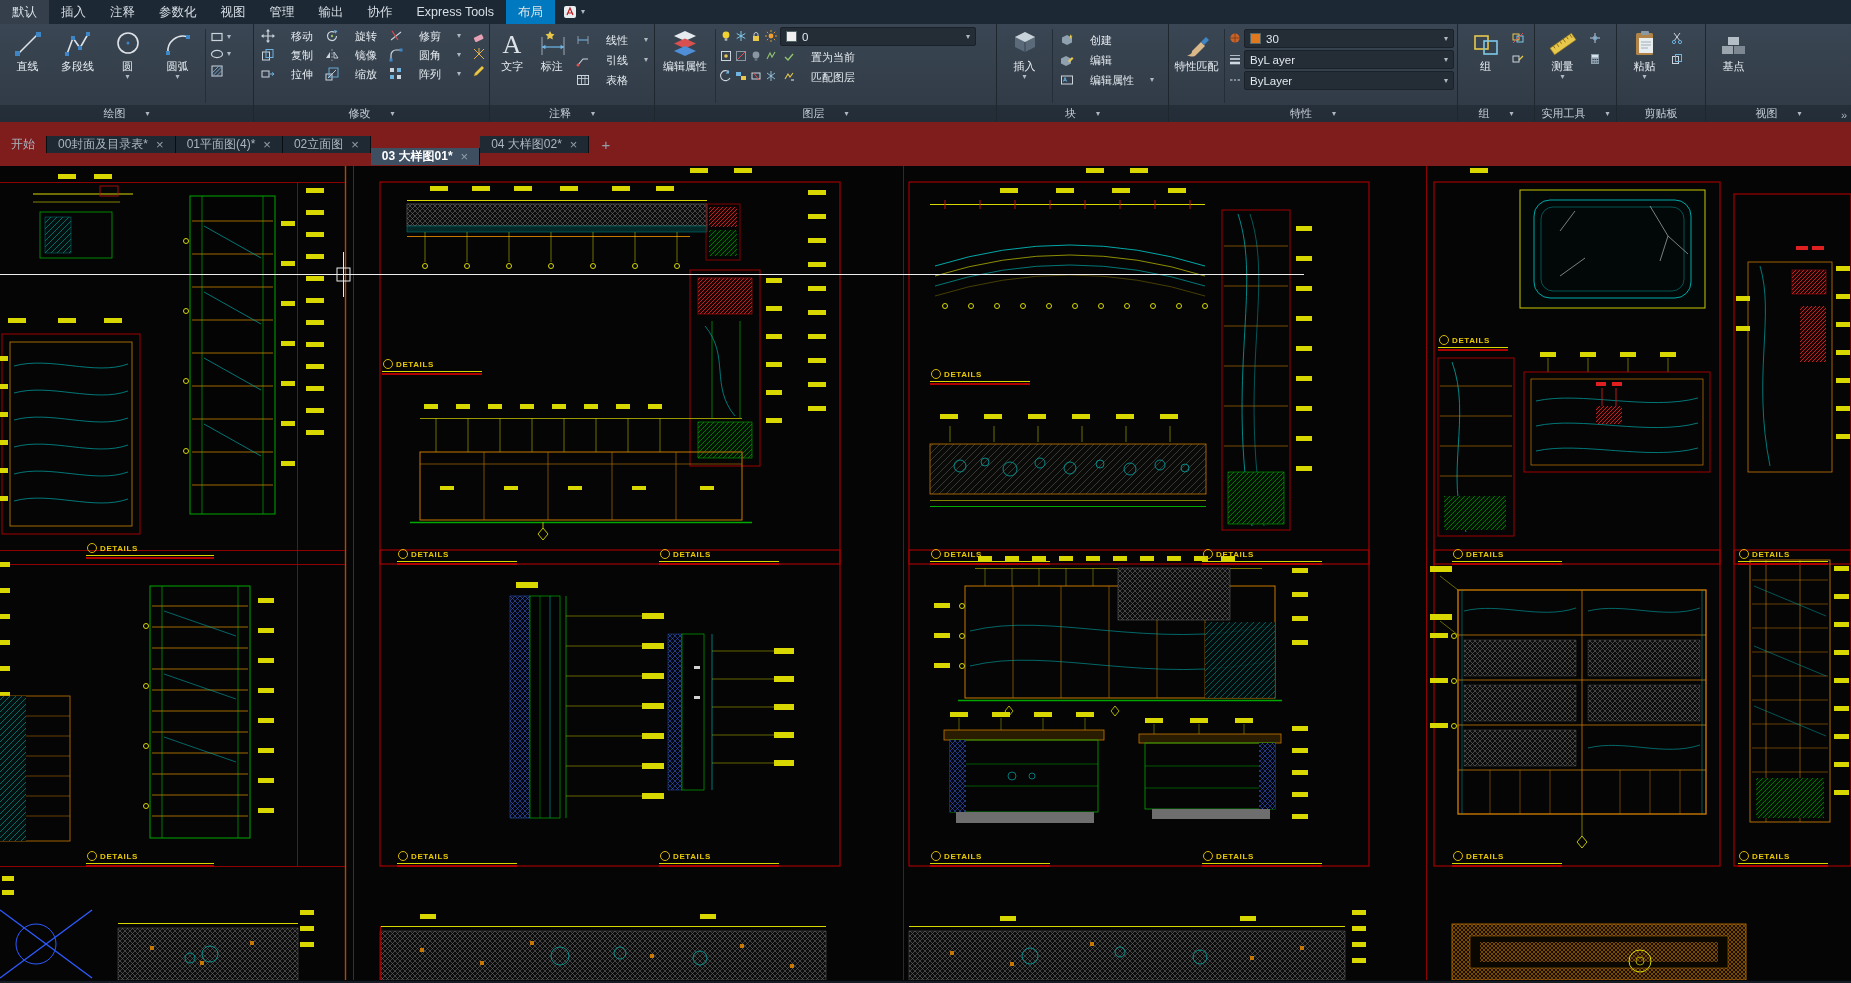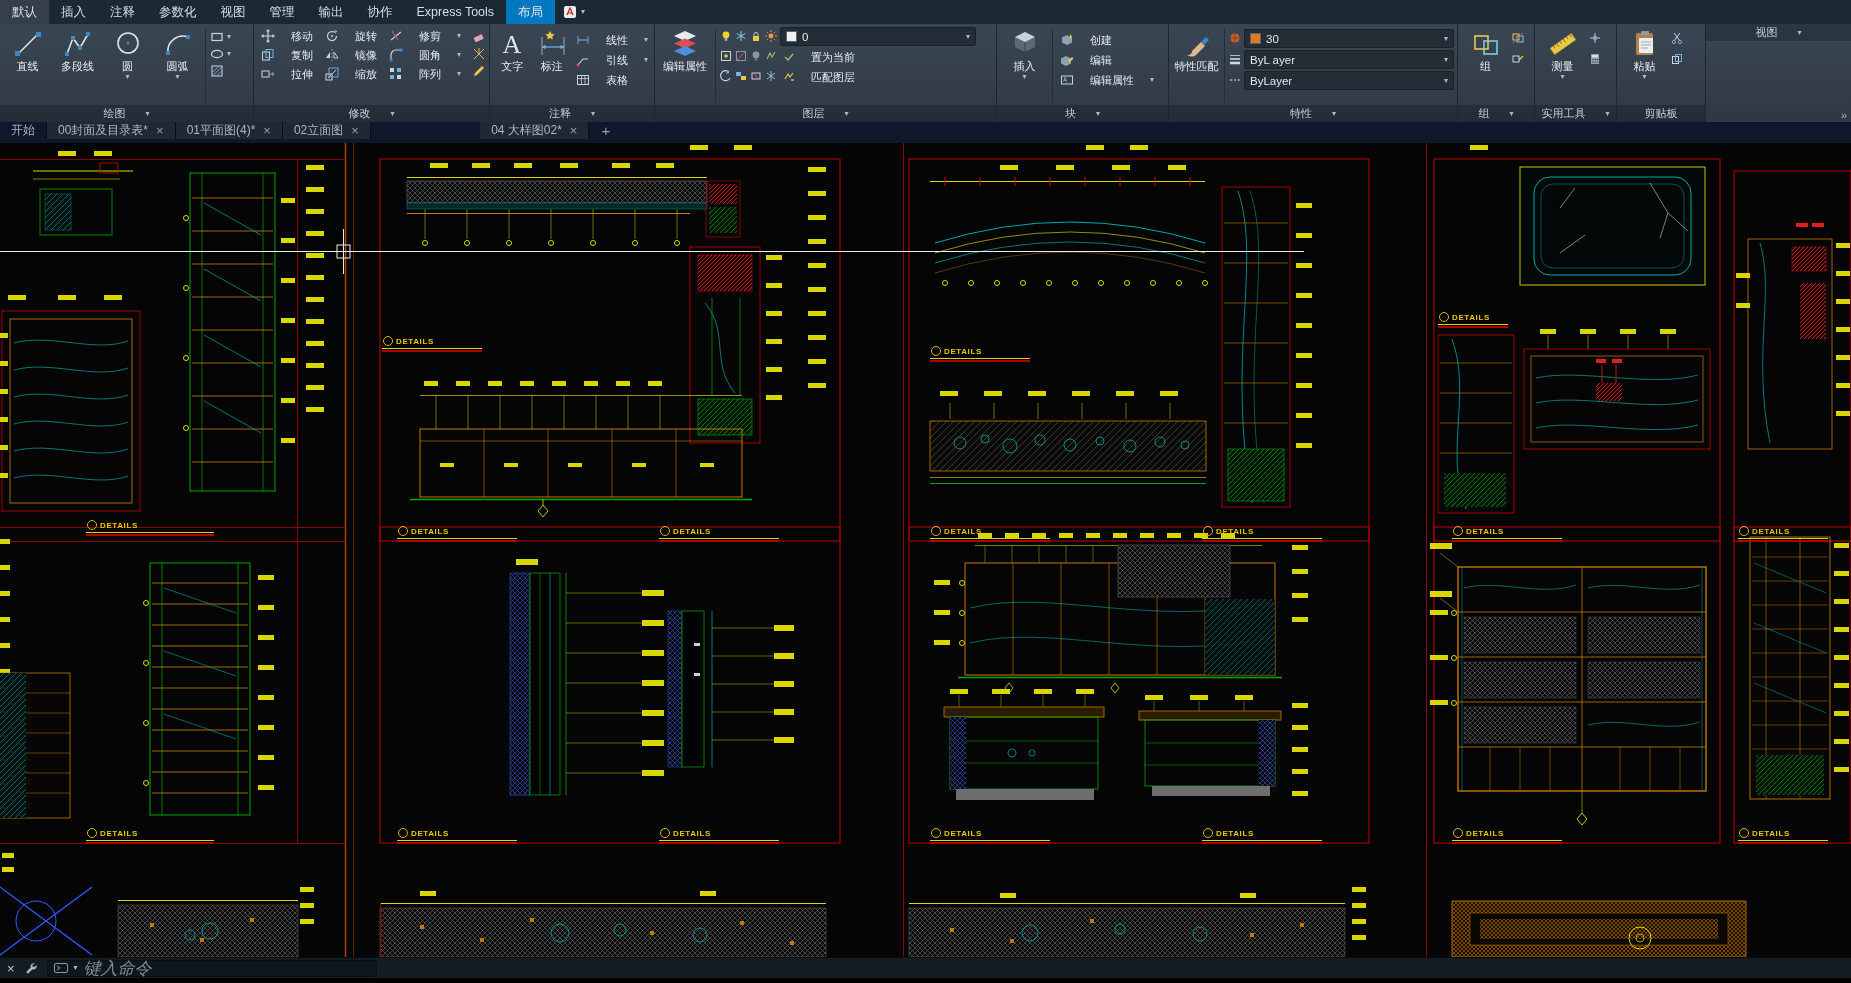--- a/index.html
+++ b/index.html
@@ -31,21 +31,21 @@
 .vdiv{width:1px;background:#242e38;align-self:stretch;margin:2px 1px;}
 .combo{display:flex;align-items:center;gap:5px;height:19px;background:#242d36;
   border:1px solid #19212a;border-radius:2px;padding:0 5px;font-size:11.5px;color:#e2e8ee;}
 .combo .cc{margin-left:auto;}
 .sw{width:11px;height:11px;border:1px solid #566;flex:none;}
 .ic30{width:30px;height:30px;flex:none;}
 .ic14{width:14px;height:14px;flex:none;}
 .ic12{width:12px;height:12px;flex:none;}
 .overflow-ch{position:absolute;right:4px;bottom:1px;font-size:11px;color:#aab4be;}
 
-.tabbar{height:21px;background:#0f172a;display:flex;align-items:flex-start;font-size:12px;color:#a9b5c0;}
+.tabbar{height:44px;background:#7f1d1d;display:flex;align-items:center;font-size:12px;color:#a9b5c0;}
 .ftab{display:flex;align-items:center;gap:8px;padding:0 11px;background:#1e2933;
   border-right:1px solid #090e13;white-space:nowrap;}
 .ftab.start{background:transparent;}
 .ftab.active{background:#3e4f61;color:#fff;font-weight:bold;margin-top:24px;}
 .fclose{font-size:13px;color:#93a0ac;font-weight:normal;}
 .plusbtn{display:flex;align-items:center;padding:0 12px;color:#93a0ac;font-size:15px;}
 
 .canvas-wrap{position:relative;height:814px;background:#050505;overflow:hidden;}
 
 .cmdbar{height:21px;background:#151c24;border-top:1px solid #060a0e;display:flex;
@@ -573,20 +573,30 @@
               <rect x="4.5" y="1.5" width="6" height="7" fill="none" stroke="#6fb3e0" stroke-width="1"></rect>
             </svg></span>
       </div>
     </div>
     <div class="plabel">
         <span>剪贴板</span>
       </div>
   </div>
 
   <div class="rpanel" style="width:145px;border-right:none">
+    <div class="pbody">
+      <div class="bigbtn">
+        <svg class="ic30" viewBox="0 0 30 30">
+            <rect x="3" y="17" width="11" height="8" fill="#9aa5ae"></rect>
+            <rect x="15" y="17" width="11" height="8" fill="#7d8892"></rect>
+            <rect x="9" y="8" width="11" height="8" fill="#b4bec6"></rect>
+          </svg>
+        <span>基点</span>
+      </div>
+    </div>
     <div class="plabel">
         <span>视图</span>
         <span class="caret">▾</span>
       </div>
   </div>
   <div class="overflow-ch">»</div>
 </div>
 
 <div class="tabbar">
   <div class="ftab start">

